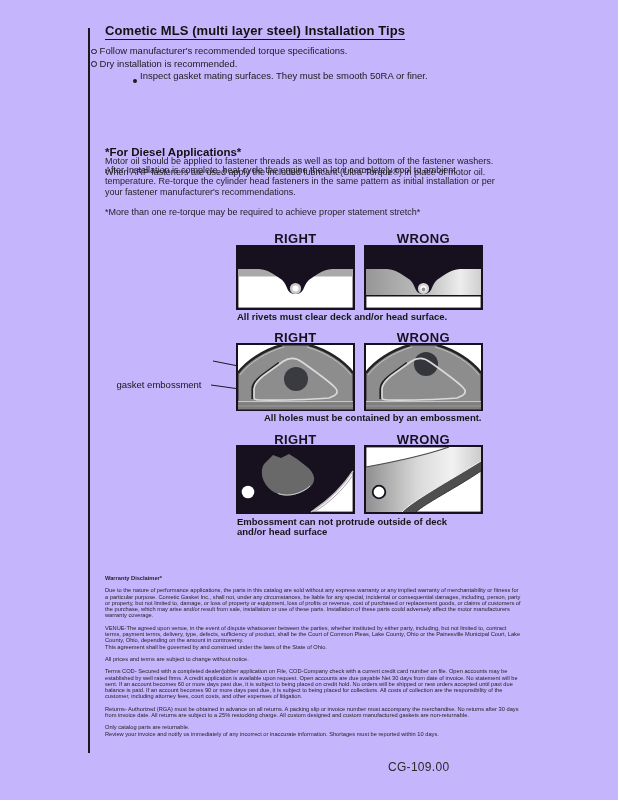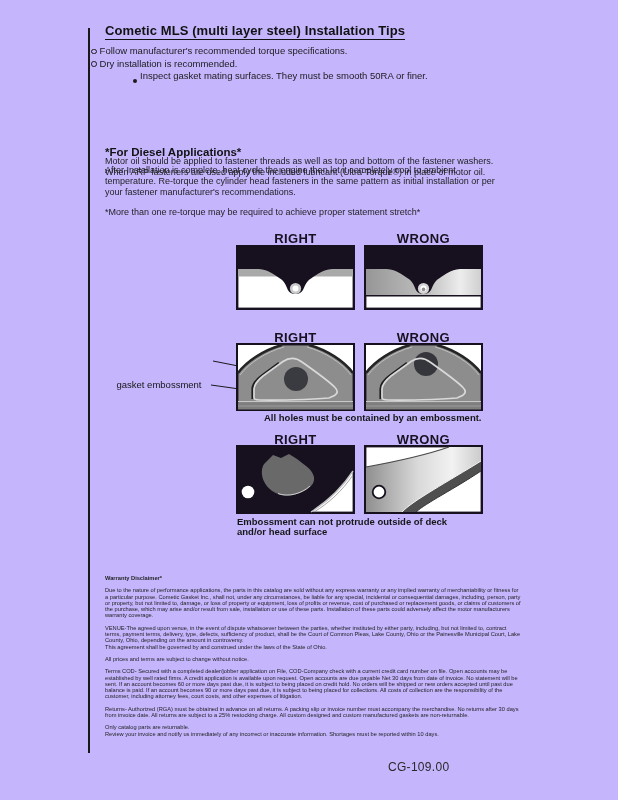--- a/index.html
+++ b/index.html
@@ -88,20 +88,21 @@
   <svg class="panel" style="left:364px;top:245px" viewBox="0 0 119 65">
     <rect x="1.2" y="1.2" width="116.6" height="62.6" fill="#ffffff" stroke="#17101f" stroke-width="2.4"></rect>
     <rect x="2" y="24" width="115" height="26.5" fill="url(#gdeck)"></rect>
     <path d="M2,2 H117 V24 L96,24 C86,25 82,29 75,33.5 C66,39 70,49 59.5,49 C49,49 53,39 44,33.5 C37,29 33,25 23,24 L2,24 Z" fill="#17101f"></path>
     <line x1="2" y1="50.8" x2="117" y2="50.8" stroke="#17101f" stroke-width="1.6"></line>
     <circle cx="59.5" cy="43.5" r="5.6" fill="#d4d4d4"></circle>
     <circle cx="59.5" cy="43.5" r="3" fill="#ffffff"></circle>
     <circle cx="59.5" cy="44.4" r="1.8" fill="#8f8f8f"></circle>
   </svg>
 
+  <div class="cap" style="left:237px;top:312px">All rivets must clear deck and/or head surface.</div>
 
   <div class="dlabel" style="left:236px;top:330px">RIGHT</div>
   <div class="dlabel" style="left:364px;top:330px">WRONG</div>
 
   <div class="ann2">gasket embossment</div>
 
   <svg class="abs" style="left:110px;top:340px;width:200px;height:60px" viewBox="0 0 200 60">
     <line x1="103" y1="21" x2="184" y2="37" stroke="#1a1a1a" stroke-width="1"></line>
     <line x1="101" y1="45" x2="151" y2="52" stroke="#1a1a1a" stroke-width="1"></line>
   </svg>

